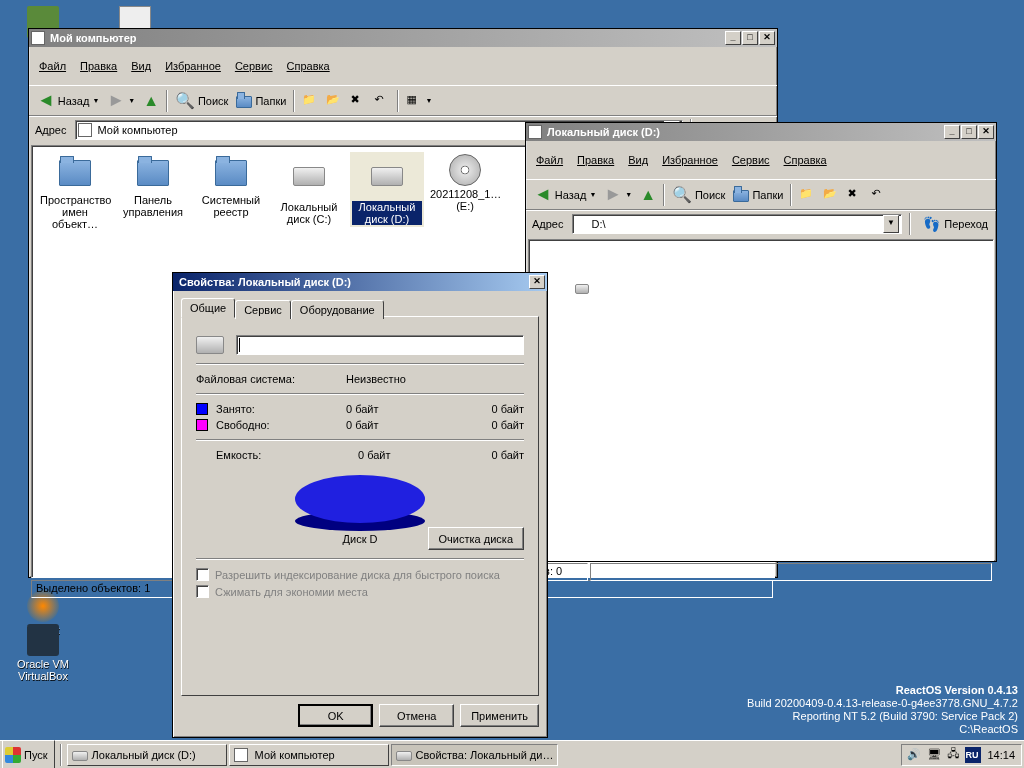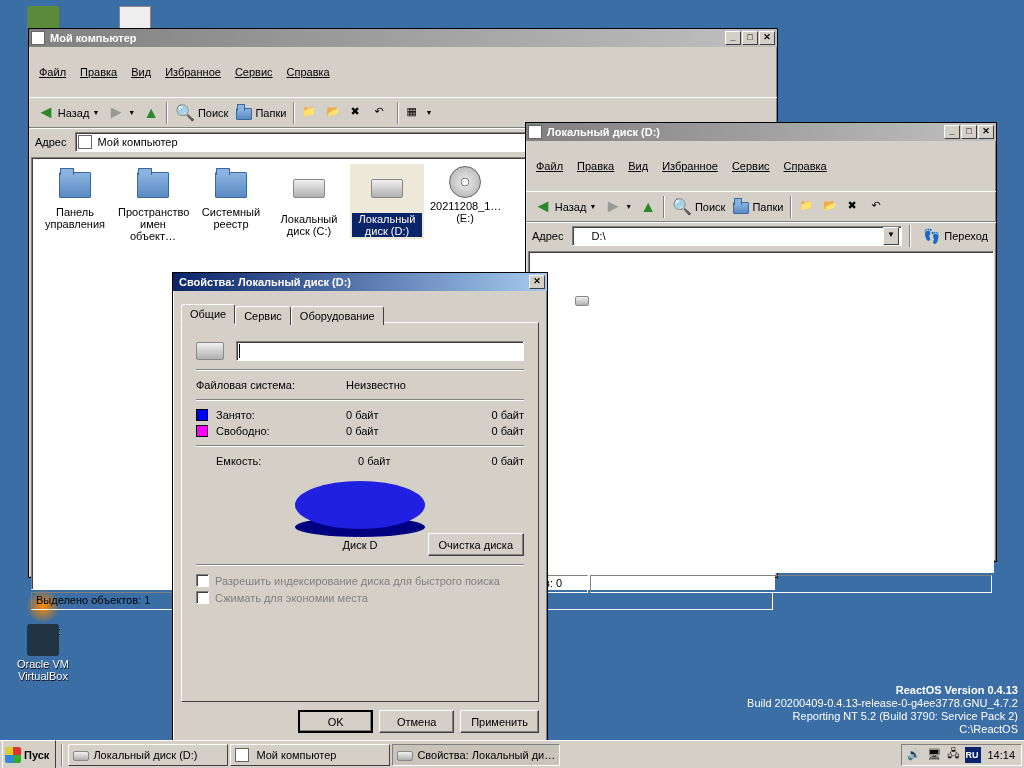--- a/index.html
+++ b/index.html
@@ -9,21 +9,21 @@
 .desk-icon span{display:block;font-size:11px;text-shadow:0.5px 0.5px #000}
 
 .window{position:absolute;background:#d4d0c8;border:1px solid #000;box-shadow:inset 1px 1px #dfdfdf,inset -1px -1px #808080}
 .titlebar{height:18px;background:linear-gradient(to right,#0a246a,#a6caf0);color:#fff;display:flex;align-items:center;padding:0 2px;font-weight:bold}
 .titlebar.inactive{background:linear-gradient(to right,#808080,#c0c0c0)}
 .tb-icon{width:14px;height:14px;margin-right:3px;background:#fff;border:1px solid #666;flex-shrink:0}
 .tb-title{flex:1;padding-left:2px}
 .tb-btns{display:flex;gap:1px}
 .tb-btn{width:16px;height:14px;background:#d4d0c8;border:1px solid #fff;border-right-color:#404040;border-bottom-color:#404040;font-size:9px;line-height:11px;text-align:center;color:#000;font-family:Marlett,Arial}
 .menubar{display:flex;padding:1px 4px;gap:2px}
-.menubar span{padding:18px 6px;cursor:default}
+.menubar span{padding:12px 6px;cursor:default}
 .menubar u{text-decoration:underline}
 .toolbar{display:flex;align-items:center;padding:2px 4px;border-top:1px solid #fff;border-bottom:1px solid #808080;gap:0px;flex-wrap:nowrap}
 .tsep{width:2px;height:22px;border-left:1px solid #808080;border-right:1px solid #fff;margin:0 3px}
 .tb-item{display:flex;align-items:center;padding:2px 4px;gap:3px;cursor:pointer}
 .arr{width:7px;font-size:7px;text-align:center;color:#000}
 .addrbar{display:flex;align-items:center;padding:2px;border-top:1px solid #fff;gap:4px}
 .addrbar .lbl{padding:0 4px}
 .addr-field{flex:1;height:20px;background:#fff;border:1px solid #808080;border-right-color:#fff;border-bottom-color:#fff;box-shadow:inset 1px 1px #404040;display:flex;align-items:center;padding:0 2px;gap:3px}
 .addr-dd{width:16px;height:18px;background:#d4d0c8;border:1px solid #fff;border-right-color:#404040;border-bottom-color:#404040;text-align:center;font-size:8px;line-height:14px}
 .go-btn{display:flex;align-items:center;gap:3px;padding:2px 6px}
@@ -32,37 +32,37 @@
 .sb-panel{border:1px solid #808080;border-right-color:#fff;border-bottom-color:#fff;padding:1px 4px;margin-right:2px}
 
 .fv-icons{display:flex;flex-wrap:wrap;padding:6px;gap:4px;align-items:flex-start}
 .fv-item{width:74px;text-align:center;padding:2px;cursor:pointer}
 .fv-item .fi{width:32px;height:32px;margin:0 auto 2px}
 .fv-item.sel{background:#ece9d8}
 .fv-item.sel .lbl{background:#0a246a;color:#fff}
 .fv-item .lbl{display:block;font-size:11px;line-height:12px}
 
 .dlg{position:absolute;background:#d4d0c8;border:1px solid #000;box-shadow:inset 1px 1px #fff,inset -1px -1px #808080}
-.dlg-body{padding:12px 8px}
+.dlg-body{padding:6px 8px}
 .tabs{display:flex;position:relative;top:1px}
 .tab{padding:3px 8px;background:#d4d0c8;border:1px solid #fff;border-right-color:#404040;border-bottom:none;border-radius:3px 3px 0 0;margin-right:0px;position:relative;cursor:pointer;font-size:11px}
 .tab:not(.active){top:2px;border-top-color:#fff}
 .tab.active{z-index:2;border-bottom:1px solid #d4d0c8;margin-bottom:-1px}
 .tabpanel{border:1px solid #fff;border-right-color:#404040;border-bottom-color:#404040;padding:14px;min-height:380px}
 .field{height:20px;background:#fff;border:1px solid #808080;border-right-color:#fff;border-bottom-color:#fff;box-shadow:inset 1px 1px #404040;padding:2px}
 .hr{height:2px;border-top:1px solid #808080;border-bottom:1px solid #fff;margin:8px 0}
 .row{display:flex;align-items:center;margin:4px 0}
 .sw{width:12px;height:12px;border:1px solid #000;margin-right:8px;flex-shrink:0}
 .btn{min-width:75px;height:23px;background:#d4d0c8;border:1px solid #fff;border-right-color:#404040;border-bottom-color:#404040;box-shadow:inset -1px -1px #808080;padding:0 10px;text-align:center;cursor:pointer}
 .btn.default{border:2px solid #000}
 .chk{width:13px;height:13px;background:#fff;border:1px solid #808080;border-right-color:#fff;border-bottom-color:#fff;box-shadow:inset 1px 1px #404040;margin-right:6px;flex-shrink:0}
 .disabled{color:#808080}
 
 .taskbar{position:absolute;left:0;bottom:0;width:100%;height:28px;background:#d4d0c8;border-top:1px solid #fff;display:flex;align-items:center;padding:2px;gap:2px}
-.start{height:30px;padding:0 6px 0 2px;display:flex;align-items:center;gap:3px;border:1px solid #fff;border-right-color:#404040;border-bottom-color:#404040;font-weight:bold}
+.start{height:30px;padding:0 6px 0 2px;display:flex;align-items:center;gap:3px;border:1px solid #fff;border-right-color:#404040;border-bottom-color:#404040;font-weight:normal}
 .task{height:22px;min-width:160px;display:flex;align-items:center;gap:4px;padding:0 4px;border:1px solid #fff;border-right-color:#404040;border-bottom-color:#404040}
 .task.active{border:1px solid #808080;border-right-color:#fff;border-bottom-color:#fff;background:#c8c4ba}
 .tray{height:22px;margin-left:auto;border:1px solid #808080;border-right-color:#fff;border-bottom-color:#fff;display:flex;align-items:center;padding:0 6px;gap:6px}
 .lang{width:16px;height:16px;background:#0a246a;color:#fff;font-size:9px;font-weight:bold;text-align:left;line-height:16px}
 
 .version{position:absolute;right:6px;bottom:32px;text-align:right;color:#fff;font-size:11px;line-height:13px}
 
 
 .ico-drive{width:100%;height:60%;background:linear-gradient(#f0f0f0,#b0b0b0);border:1px solid #888;border-radius:2px;margin-top:40%}
 .ico-cd{width:100%;height:100%;border-radius:50%;background:radial-gradient(circle,#fff 15%,#666 18%,#e0e0e0 22%,#a8a8a8 100%);border:1px solid #666}
@@ -173,27 +173,27 @@
         <span class="footsteps">👣</span>
         <span>Переход</span>
       </div>
   </div>
   <div class="content" style="height:433px">
     <div class="fv-icons">
       <div class="fv-item">
           <div class="fi">
             <div class="ico-folder"></div>
           </div>
+          <span class="lbl">Пространство имен объект…</span>
+        </div>
+      <div class="fv-item">
+          <div class="fi">
+            <div class="ico-folder"></div>
+          </div>
           <span class="lbl">Панель управления</span>
-        </div>
-      <div class="fv-item">
-          <div class="fi">
-            <div class="ico-folder"></div>
-          </div>
-          <span class="lbl">Пространство имен объект…</span>
         </div>
       <div class="fv-item">
           <div class="fi">
             <div class="ico-folder"></div>
           </div>
           <span class="lbl">Системный реестр</span>
         </div>
       <div class="fv-item">
           <div class="fi">
             <div class="ico-drive"></div>

